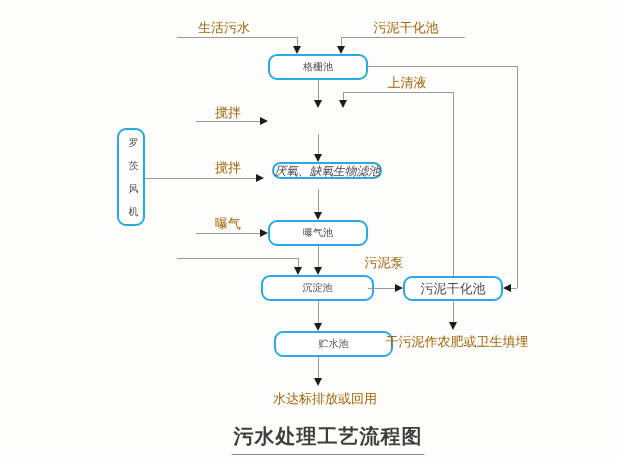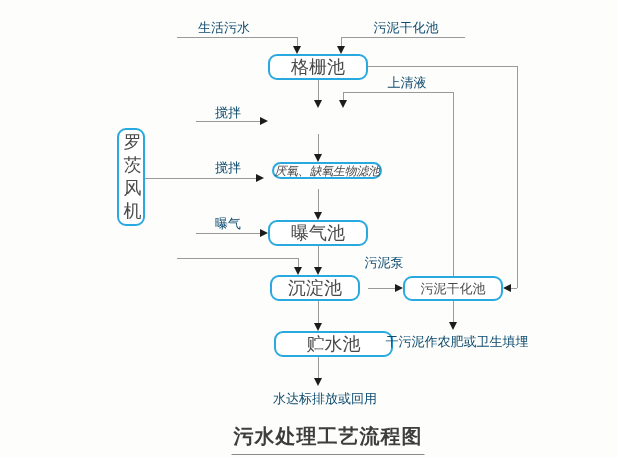--- a/index.html
+++ b/index.html
@@ -11,40 +11,40 @@
     overflow:hidden;
     margin:0 auto;
   }
   .box{
     position:absolute;
     box-sizing:border-box;
     border:2px solid #29a9e0;
     border-radius:9px;
     background:#ffffff;
     color:#4a4a4a;
-    font-size:18px;
+    font-size:10px;
     display:flex;align-items:center;justify-content:center;
     text-align:center;
     line-height:1;
     white-space:nowrap;
   }
   .box.small-text{font-size:12px;letter-spacing:-0.3px;}
   .v-text{
     white-space:normal;
     width:15px;
     word-break:break-all;
     line-height:23px;
     text-align:right;
   }
   .hl,.vl{position:absolute;background:#9a9a9a;}
   .hl{height:1px;}
   .vl{width:1px;}
   .lbl{
     position:absolute;
-    color:#0c4a6e;
+    color:#a16207;
     font-size:13px;
     white-space:nowrap;
     transform:translateX(-50%);
     line-height:1;
   }
   .a{position:absolute;width:0;height:0;}
   .a-down{border-left:4px solid transparent;border-right:4px solid transparent;border-top:8px solid #1c1c1c;}
   .a-right{border-top:4px solid transparent;border-bottom:4px solid transparent;border-left:8px solid #1c1c1c;}
   .a-left{border-top:4px solid transparent;border-bottom:4px solid transparent;border-right:8px solid #1c1c1c;}
   .title{
@@ -61,21 +61,21 @@
   }
 </style>
 </head>
 <body>
 
 <div class="canvas">
 
   <div class="box" style="left:268px;top:54px;width:100px;height:26px;">格栅池</div>
   <div class="box small-text" style="left:272px;top:162px;width:110px;height:17px;font-style:italic;">厌氧、缺氧生物滤池</div>
   <div class="box" style="left:268px;top:220px;width:100px;height:26px;">曝气池</div>
-  <div class="box" style="left:270px;top:275px;width:90px;height:26px;">沉淀池</div>
+  <div class="box" style="left:261px;top:275px;width:113px;height:26px;">沉淀池</div>
   <div class="box" style="left:274px;top:331px;width:119px;height:26px;">贮水池</div>
   <div class="box" style="left:403px;top:276px;width:100px;height:25px;font-size:13px;">污泥干化池</div>
   <div class="box" style="left:117px;top:128px;width:28px;height:98px;">
     <span class="v-text">罗茨风机</span>
   </div>
 
   <div class="lbl" style="left:224px;top:21px;">生活污水</div>
   <div class="lbl" style="left:406px;top:21px;">污泥干化池</div>
   <div class="lbl" style="left:407px;top:76px;">上清液</div>
   <div class="lbl" style="left:228px;top:106px;">搅拌</div>

